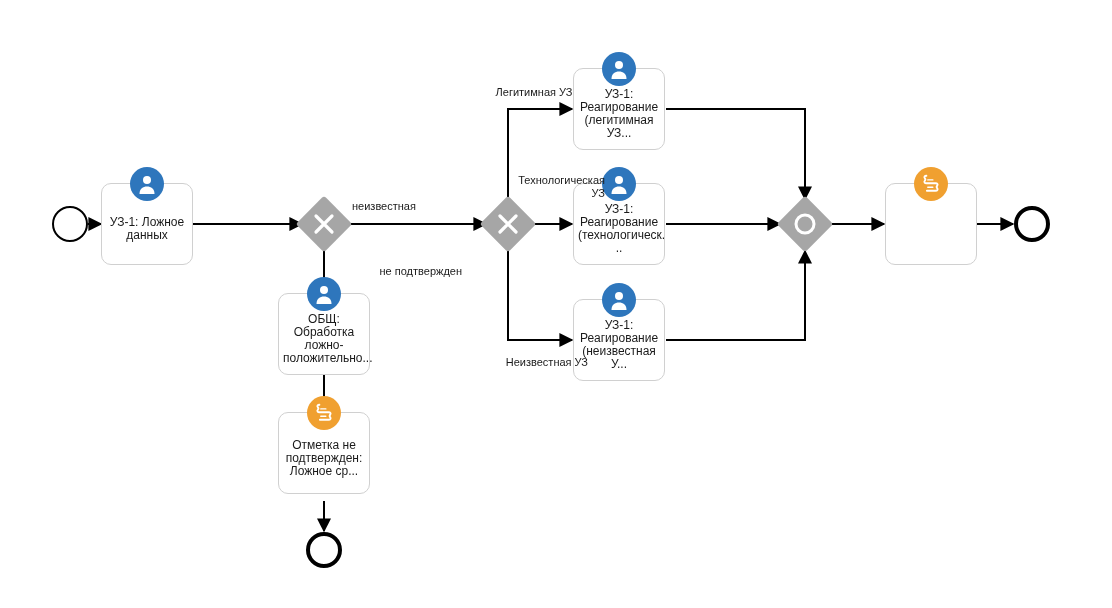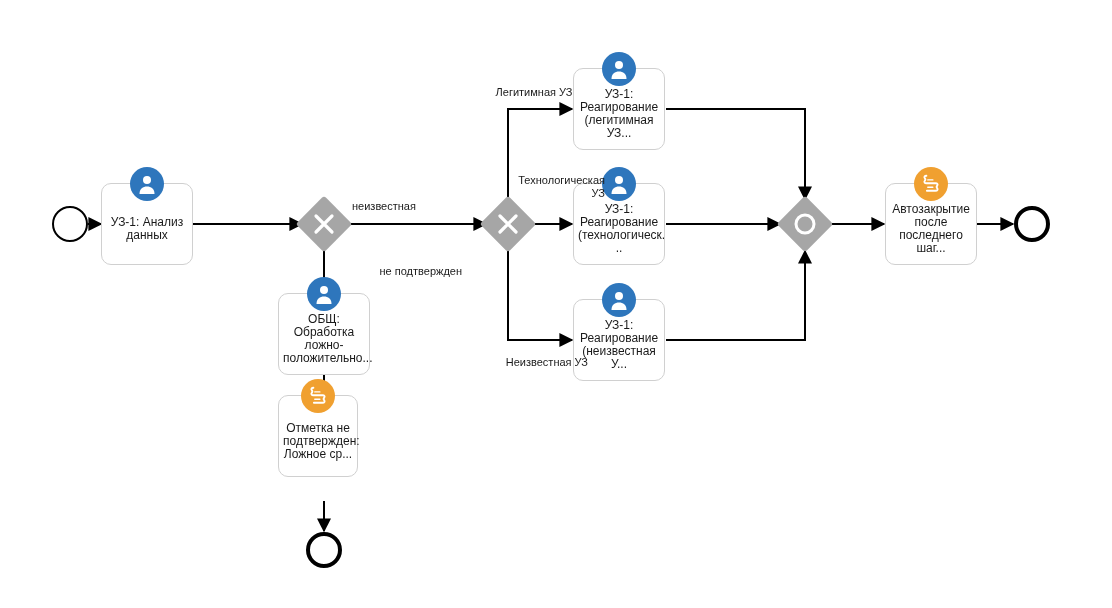--- a/index.html
+++ b/index.html
@@ -169,38 +169,38 @@
 
   <div class="event end" style="left:306px; top:532px; width:36px; height:36px;"></div>
 
   <div class="task with-top-pad" style="left:101px; top:183px; width:92px; height:82px;">
     <span class="marker user">
       <svg width="24" height="24" viewBox="0 0 24 24" aria-hidden="true">
         <circle cx="12" cy="8" r="4" fill="#ffffff"></circle>
         <path d="M4.5 22 C4.5 16.5 8 14.5 12 14.5 C16 14.5 19.5 16.5 19.5 22 Z" fill="#ffffff"></path>
       </svg>
     </span>
-    <span class="task-label">УЗ-1: Анализ
+    <span class="task-label">УЗ-1: Ложное
 данных</span>
   </div>
 
   <div class="task with-top-pad" style="left:278px; top:293px; width:92px; height:82px;">
     <span class="marker user">
       <svg width="24" height="24" viewBox="0 0 24 24" aria-hidden="true">
         <circle cx="12" cy="8" r="4" fill="#ffffff"></circle>
         <path d="M4.5 22 C4.5 16.5 8 14.5 12 14.5 C16 14.5 19.5 16.5 19.5 22 Z" fill="#ffffff"></path>
       </svg>
     </span>
     <span class="task-label">ОБЩ:
 Обработка
 ложно-
 положительно...</span>
   </div>
 
-  <div class="task with-top-pad" style="left:278px; top:395px; width:80px; height:82px;">
+  <div class="task with-top-pad" style="left:278px; top:412px; width:92px; height:82px;">
     <span class="marker script">
       <svg width="22" height="22" viewBox="0 0 24 24" aria-hidden="true">
         <path d="M7 3 C5 3 4.2 4.4 5.2 5.6 C6.2 6.8 6.2 7.6 5.2 8.6 L5.2 8.6 C4.2 9.8 5 11.2 7 11.2 L17 11.2 C19 11.2 19.8 12.6 18.8 13.8 C17.8 15 17.8 15.8 18.8 16.8 C19.8 18 19 19.4 17 19.4 L7.5 19.4" fill="none" stroke="#ffffff" stroke-width="2" stroke-linecap="round"></path>
         <path d="M8.5 7.5 L14 7.5 M8.5 15.5 L14 15.5" stroke="#ffffff" stroke-width="1.6" stroke-linecap="round"></path>
       </svg>
     </span>
     <span class="task-label">Отметка не
 подтвержден:
 Ложное ср...</span>
   </div>
@@ -244,24 +244,20 @@
 У...</span>
   </div>
 
   <div class="task with-top-pad" style="left:885px; top:183px; width:92px; height:82px;">
     <span class="marker script">
       <svg width="22" height="22" viewBox="0 0 24 24" aria-hidden="true">
         <path d="M7 3 C5 3 4.2 4.4 5.2 5.6 C6.2 6.8 6.2 7.6 5.2 8.6 L5.2 8.6 C4.2 9.8 5 11.2 7 11.2 L17 11.2 C19 11.2 19.8 12.6 18.8 13.8 C17.8 15 17.8 15.8 18.8 16.8 C19.8 18 19 19.4 17 19.4 L7.5 19.4" fill="none" stroke="#ffffff" stroke-width="2" stroke-linecap="round"></path>
         <path d="M8.5 7.5 L14 7.5 M8.5 15.5 L14 15.5" stroke="#ffffff" stroke-width="1.6" stroke-linecap="round"></path>
       </svg>
     </span>
-    <span class="task-label">Автозакрытие
-после
-последнего
-шаг...</span>
   </div>
 
   <div class="gateway-wrap" style="left:296px; top:196px;">
     <div class="gateway gateway-inner"></div>
     <svg class="gw-glyph" viewBox="0 0 56 56">
       <path d="M20 20 L36 36 M36 20 L20 36" stroke="#ffffff" stroke-width="3.2" stroke-linecap="round" fill="none"></path>
     </svg>
   </div>
 
   <div class="gateway-wrap" style="left:480px; top:196px;">

